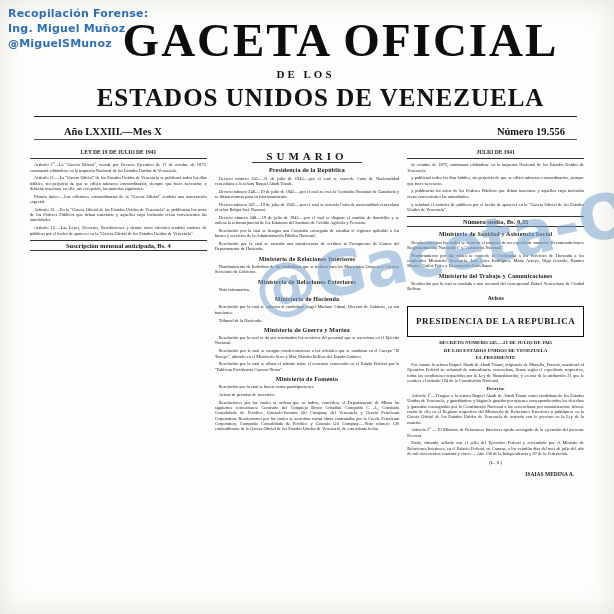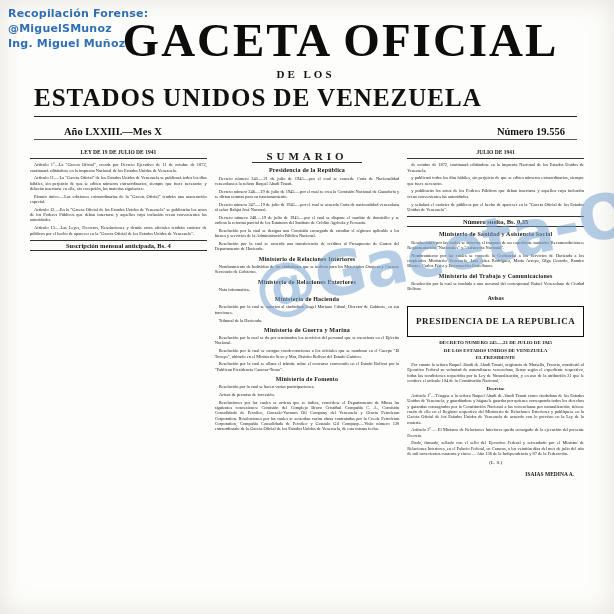--- a/index.html
+++ b/index.html
@@ -64,21 +64,21 @@
   }
   .de-los{
     text-align:center;
     font-size:11px;
     letter-spacing:3px;
     font-weight:bold;
     color:#111;
     margin-top:4px;
   }
   .subtitle{
-    text-align:left;
+    text-align:center;
     font-weight:bold;
     font-size:25px;
     letter-spacing:1px;
     color:#111;
     margin-top:4px;
     padding-left:30px;
   }
   .issue-line{
     display:flex;
     justify-content:space-between;
@@ -250,19 +250,19 @@
       <p class="para">Artículo 1º—Téngase a la señora Raquel Abadi de Abadi Touati como ciudadana de los Estados Unidos de Venezuela, y guardándose y hágasele guardar por quienes corresponda todos los derechos y garantías consagrados por la Constitución Nacional a las venezolanas por naturalización; tiénese razón de ello en el Registro respectivo del Ministerio de Relaciones Exteriores y publíquese en la Gaceta Oficial de los Estados Unidos de Venezuela de acuerdo con lo previsto en la Ley de la materia.</p>
       <p class="para">Artículo 2º — El Ministro de Relaciones Interiores queda encargado de la ejecución del presente Decreto.</p>
       <p class="para">Dado, firmado, sellado con el sello del Ejecutivo Federal y refrendado por el Ministro de Relaciones Interiores, en el Palacio Federal, en Caracas, a los veintiún días del mes de julio del año de mil novecientos cuarenta y cinco.— Año 136 de la Independencia y 87 de la Federación.</p>
       <div class="ls">(L. S.)</div>
       <div class="sig">ISAIAS MEDINA A.</div>
     </div>
   </div>
 
   <div class="wm-top">
     <div>Recopilación Forense:</div>
+    <div>Ing. Miguel Muñoz</div>
     <div>@MiguelSMunoz</div>
-    <div>Ing. Miguel Muñoz</div>
   </div>
   <div class="wm-big">@Gaceta-Oficial.io</div>
 
   <div class="scan-edge"></div>
 </div>
 
 </body></html>

